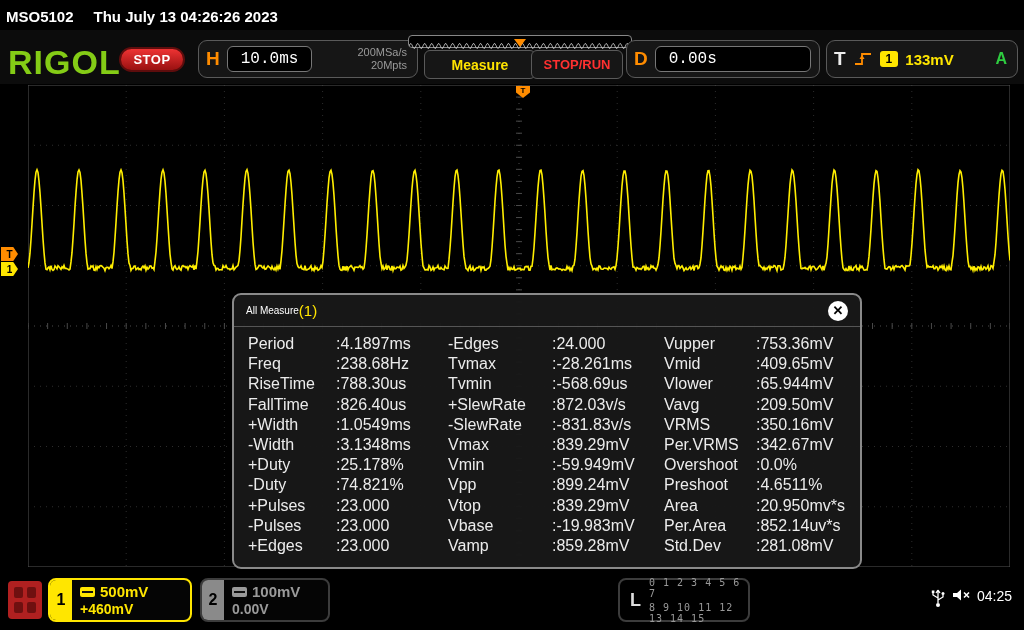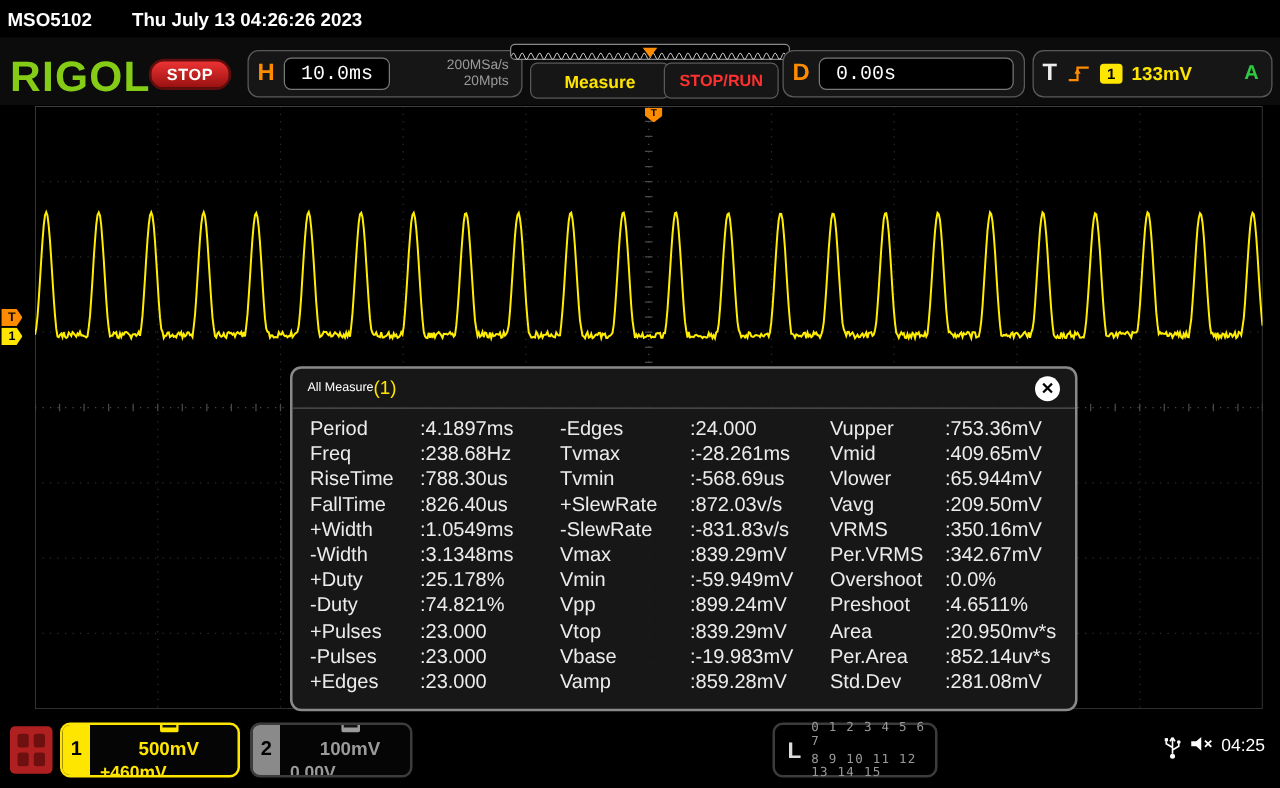--- a/index.html
+++ b/index.html
@@ -1,21 +1,21 @@
 <!DOCTYPE html>
 <html><head>
 <meta charset="utf-8">
 <style>
   * { box-sizing: border-box; margin: 0; padding: 0; }
   html,body { width:1024px; height:630px; background:#000; overflow:hidden;
               font-family:"Liberation Sans", sans-serif; }
   .screen { position:absolute; inset:0; width:1024px; height:630px; background:#000; }
 
   
-  .top-bar { position:absolute; left:6px; top:5px; height:22px; display:flex; gap:32px;
+  .top-bar { position:absolute; left:6px; top:5px; height:22px; display:flex; gap:20px;
              align-items:center; color:#fff; font-size:15px; font-weight:bold; }
 
   
   .header { position:absolute; left:0; top:30px; width:1024px; height:54px; background:#0c0c0c; }
   .logo { position:absolute; left:8px; top:13px; font-size:34px; font-weight:800;
           color:#84cc16; letter-spacing:1px; }
   .stop-pill { position:absolute; left:119px; top:17px; width:66px; height:25px;
                background:linear-gradient(#e33, #911); border:2px solid #5e0d0d; border-radius:13px;
                color:#fff; font-weight:bold; font-size:13px; display:flex; align-items:center;
                justify-content:center; letter-spacing:.5px; }
@@ -79,21 +79,21 @@
   .ch { position:absolute; top:8px; height:44px; border-radius:8px; background:#050505;
         display:flex; overflow:hidden; }
   .ch1 { left:48px; width:144px; border:2px solid #ffe600; }
   .ch2 { left:200px; width:130px; border:2px solid #3c3c3c; }
   .ch-tab { width:22px; display:flex; align-items:center; justify-content:center;
             font-weight:bold; font-size:16px; color:#000; }
   .ch1 .ch-tab { background:#ffe600; }
   .ch2 .ch-tab { background:#8a8a8a; }
   .ch-body { flex:1; display:flex; flex-direction:column; justify-content:center;
              padding-left:8px; gap:1px; }
-  .ch-scale-row { display:flex; align-items:center; gap:5px; font-weight:bold; font-size:15px;flex-direction:column; }
+  .ch-scale-row { display:flex; align-items:center; gap:5px; font-weight:bold; font-size:15px; }
   .ch-offset { font-size:14px; font-weight:bold; }
   .ch1 .ch-scale-row, .ch1 .ch-offset { color:#ffe600; }
   .ch2 .ch-scale-row, .ch2 .ch-offset { color:#9a9a9a; }
   .la { position:absolute; left:618px; top:8px; width:132px; height:44px;
         border:2px solid #3c3c3c; border-radius:8px; display:flex; align-items:center; }
   .la-letter { color:#ddd; font-weight:bold; font-size:18px; padding:0 8px 0 10px; }
   .la-rows { display:flex; flex-direction:column; gap:3px; font-size:10px; color:#999;
              font-family:"DejaVu Sans Mono", monospace; letter-spacing:1px; }
   .status-icon { position:absolute; top:16px; }
   .usb-icon { left:930px; }

